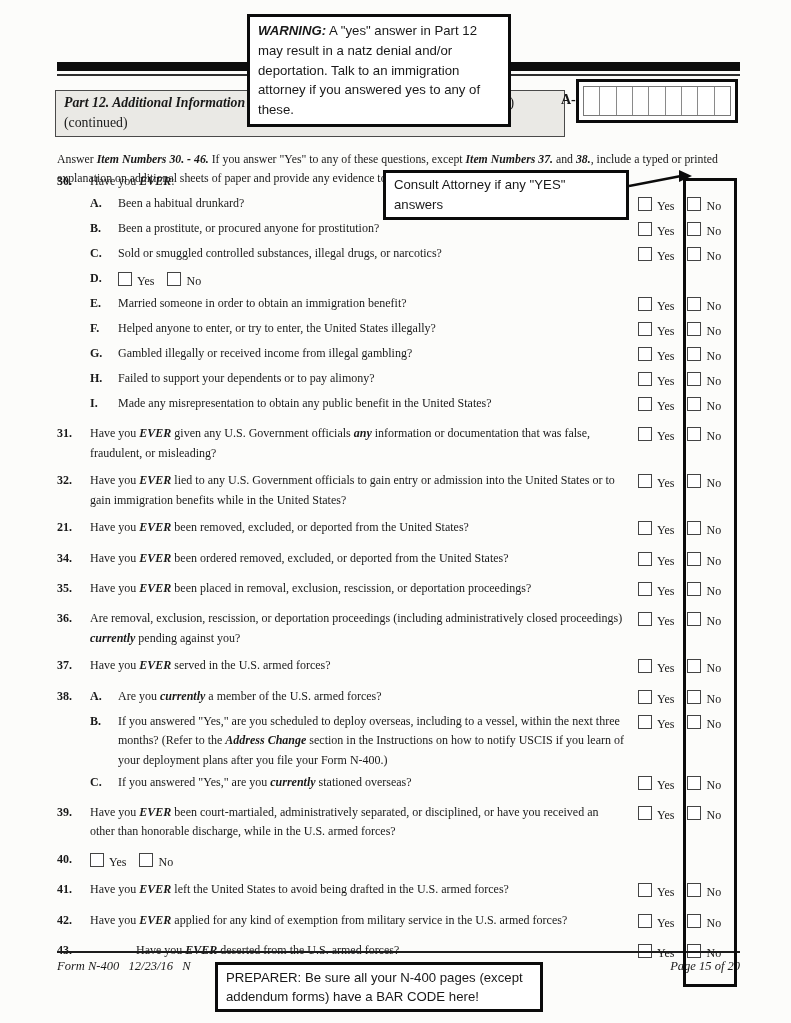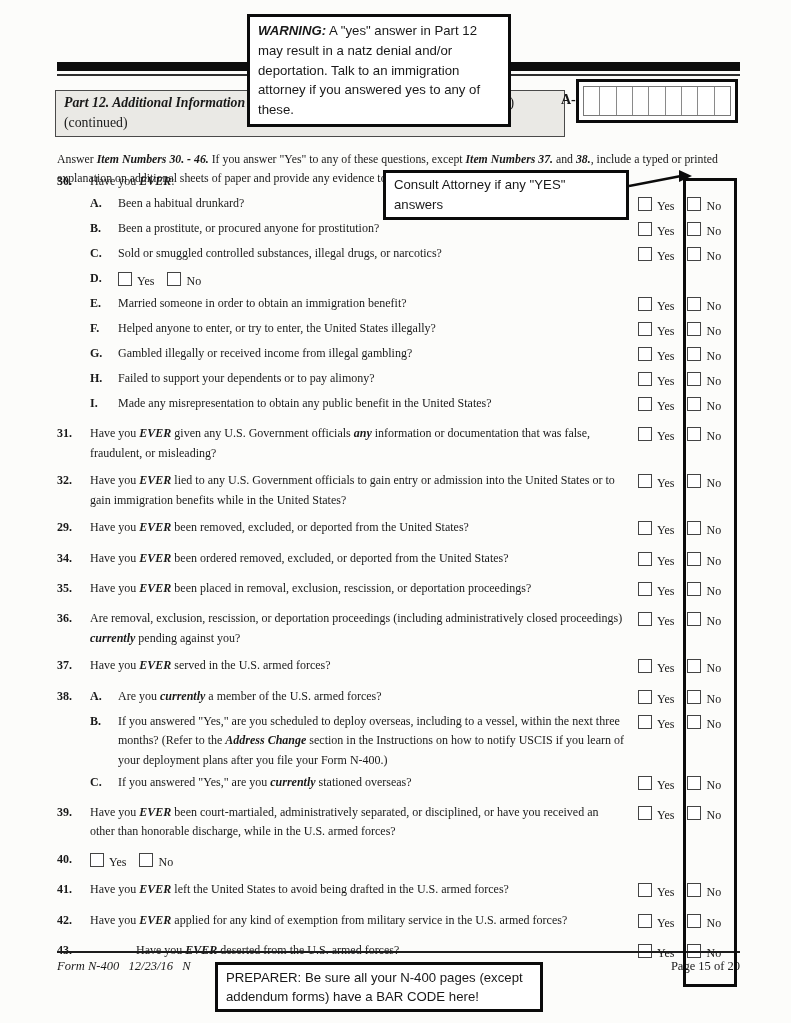--- a/index.html
+++ b/index.html
@@ -55,21 +55,21 @@
   
   .nobox{position:absolute;right:3px;top:6px;bottom:-6px;width:54px;border:3.5px solid #0b0b0b;
         box-sizing:border-box;pointer-events:none;z-index:5;}
   .consult-box{position:absolute;left:326px;top:-2px;width:246px;padding:2px 8px;font-size:13.2px;
         line-height:1.5;}
   .arrow-svg{position:absolute;left:572px;top:-4px;z-index:6;}
 
   
   .footer-rule{position:absolute;left:57px;top:951px;width:683px;height:1.5px;background:#1c1c1c;}
   .footer-left{position:absolute;left:57px;top:959px;font-size:12.5px;}
-  .footer-right{position:absolute;right:51px;top:959px;font-size:12.5px;}
+  .footer-right{position:absolute;right:51px;top:959px;font-size:12.5px;font-style:italic;}
 </style>
 </head>
 <body>
 
 <div class="page">
 
   <div class="topbar"></div>
   <div class="topbar-thin"></div>
 
   <div class="note warning-box"><span class="b">WARNING:</span><span> A "yes" answer in Part 12 may result in a natz denial and/or deportation. Talk to an immigration attorney if you answered yes to any of these.</span></div>
@@ -211,21 +211,21 @@
           <span class="qnum">32.</span>
           <div class="qtext"><span>Have you </span><span class="b">EVER</span><span> lied to any U.S. Government officials to gain entry or admission into the United States or to gain immigration benefits while in the United States?</span></div>
           <div class="yesno">
             <span class="cb"></span>
             <span class="ans ans-yes">Yes</span>
             <span class="cb"></span>
             <span class="ans ans-no">No</span>
           </div>
         </div>
         <div class="qrow q">
-          <span class="qnum">29.</span>
+          <span class="qnum">21.</span>
           <div class="qtext"><span>Have you </span><span class="b">EVER</span><span> been removed, excluded, or deported from the United States?</span></div>
           <div class="yesno">
             <span class="cb"></span>
             <span class="ans ans-yes">Yes</span>
             <span class="cb"></span>
             <span class="ans ans-no">No</span>
           </div>
         </div>
         <div class="qrow q">
           <span class="qnum">34.</span>

